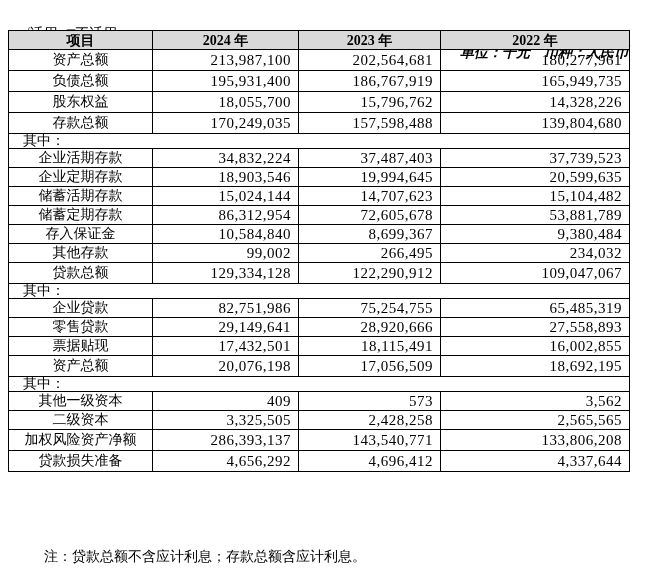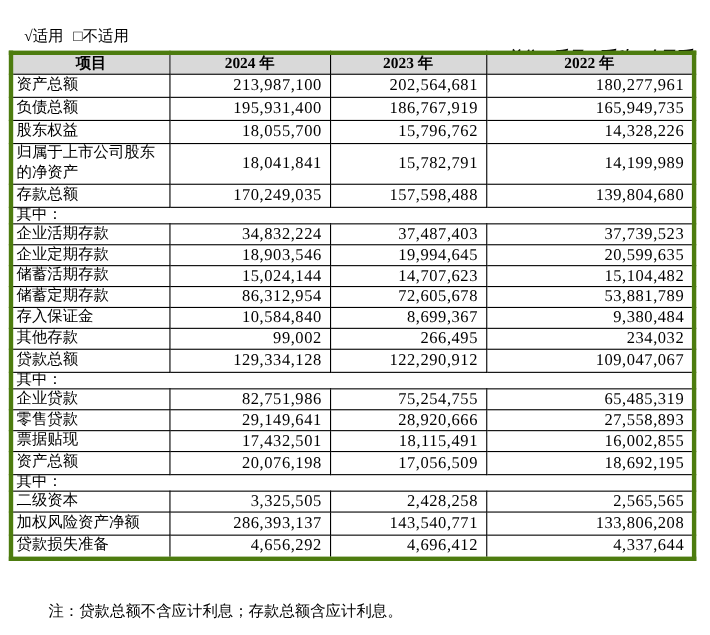--- a/index.html
+++ b/index.html
@@ -23,25 +23,25 @@
 
   .unit-line {
     position: absolute; right: 17px; top: 27px;
     font-size: 14px; line-height: 17px;
     font-weight: bold; font-style: italic;
     white-space: pre;
   }
   .unit-line .seg-gap { display: inline-block; width: 14px; }
 
   table.fin {
-    position: absolute; left: 8px; top: 46px;
+    position: absolute; left: 8px; top: 30px;
     width: 621px;
     border-collapse: collapse;
     table-layout: fixed;
-    border: 4px solid #4d7c0f;
+    border: 1px solid #4d7c0f;
   }
   col.c0 { width: 144px; }
   col.c1 { width: 146px; }
   col.c2 { width: 142px; }
   col.c3 { width: 189px; }
 
   th, td {
     border: 1px solid #000;
     padding: 0 3px;
     font-size: 14px;
@@ -53,24 +53,24 @@
     background: #d9d9d9;
     font-weight: bold;
     text-align: center;
     height: 19px;
     line-height: 17px;
   }
   tr.main-row td  { height: 21px; }
   tr.sub-row td   { height: 19px; }
   tr.section-row td {
     height: 15px; line-height: 14px; font-size: 14px;
-    text-align: left; padding: 0 3px;
-  }
-  td.label-main { text-align: left; margin-top: 36px; }
-  td.label-sub  { }
+    text-align: left; padding: 0 14px;
+  }
+  td.label-main { text-align: center; margin-top: 36px; }
+  td.label-sub  { text-align: center; }
   td.num {
     text-align: right;
     padding-right: 7px;
     font-size: 15px;
     letter-spacing: 0.5px;
     font-variant-numeric: tabular-nums;
   }
 
   .footnote {
     position: absolute; left: 8px; top: 548px;
@@ -118,26 +118,20 @@
           <td class="num">186,767,919</td>
           <td class="num">165,949,735</td>
         </tr>
         <tr class="main-row">
           <td class="label-main">股东权益</td>
           <td class="num">18,055,700</td>
           <td class="num">15,796,762</td>
           <td class="num">14,328,226</td>
         </tr>
         <tr class="main-row">
-          <td class="label-main">归属于上市公司股东的净资产</td>
-          <td class="num">18,041,841</td>
-          <td class="num">15,782,791</td>
-          <td class="num">14,199,989</td>
-        </tr>
-        <tr class="main-row">
           <td class="label-main">存款总额</td>
           <td class="num">170,249,035</td>
           <td class="num">157,598,488</td>
           <td class="num">139,804,680</td>
         </tr>
         <tr class="section-row">
           <td colspan="4">其中：</td>
         </tr>
         <tr class="sub-row">
           <td class="label-sub">企业活期存款</td>
@@ -205,20 +199,26 @@
         <tr class="main-row">
           <td class="label-main">资产总额</td>
           <td class="num">20,076,198</td>
           <td class="num">17,056,509</td>
           <td class="num">18,692,195</td>
         </tr>
         <tr class="section-row">
           <td colspan="4">其中：</td>
         </tr>
         <tr class="sub-row">
+          <td class="label-sub">其他一级资本</td>
+          <td class="num">409</td>
+          <td class="num">573</td>
+          <td class="num">3,562</td>
+        </tr>
+        <tr class="sub-row">
           <td class="label-sub">二级资本</td>
           <td class="num">3,325,505</td>
           <td class="num">2,428,258</td>
           <td class="num">2,565,565</td>
         </tr>
         <tr class="main-row">
           <td class="label-main">加权风险资产净额</td>
           <td class="num">286,393,137</td>
           <td class="num">143,540,771</td>
           <td class="num">133,806,208</td>

